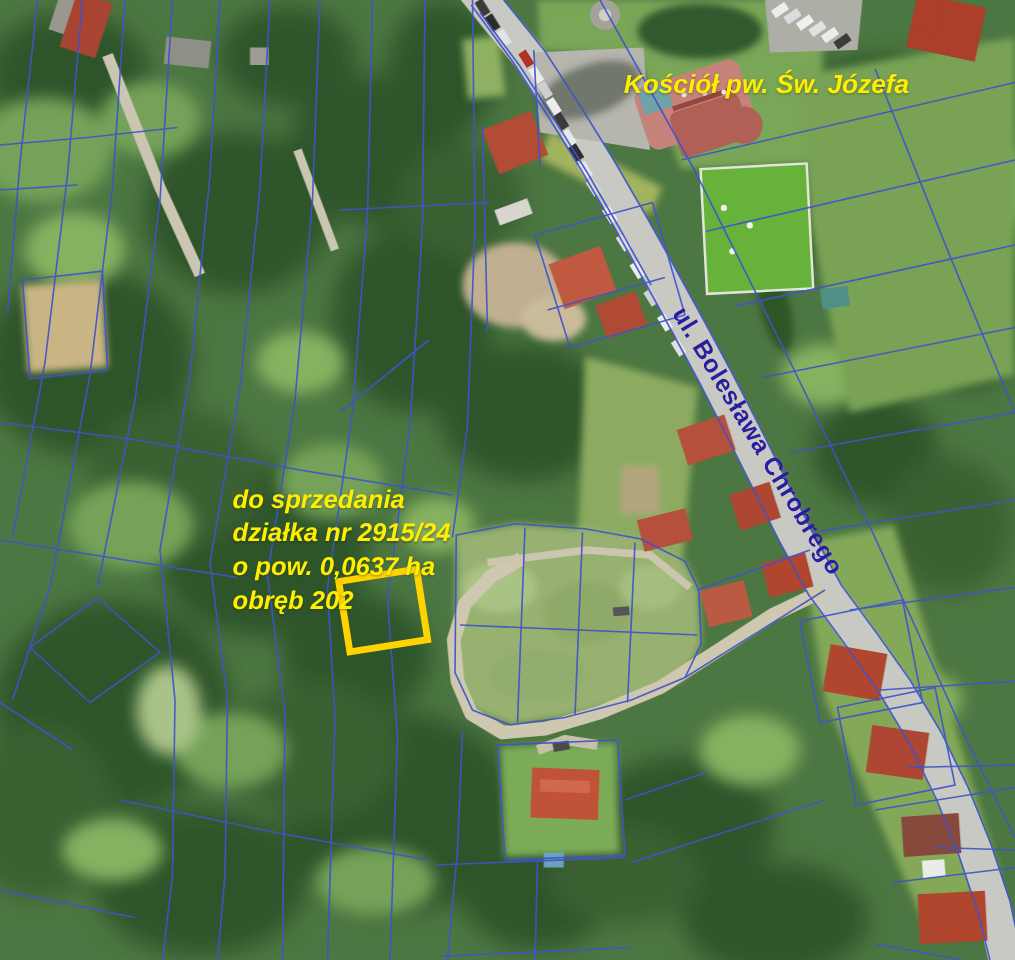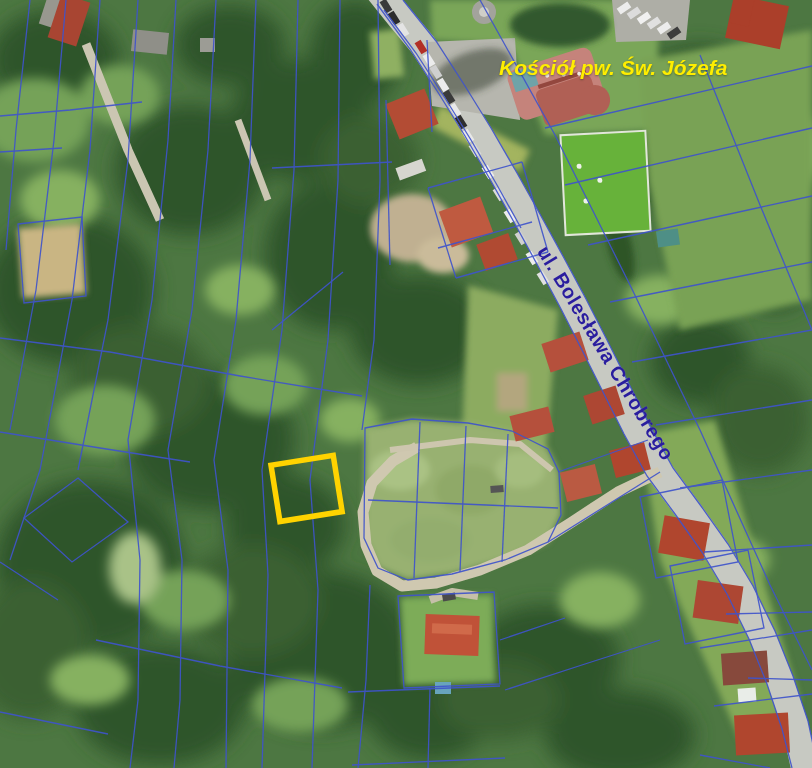--- a/index.html
+++ b/index.html
@@ -271,16 +271,22 @@
         <path d="M700,755 L770,768"></path>
     </g>
 
     <rect x="275" y="460" width="63" height="57" fill="none" stroke="#ffd300" stroke-width="5.5" transform="rotate(-9 306 488)"></rect>
   </svg>
 
   <div class="lbl lbl-church">
     <div>Kościół pw. Św. Józefa</div>
   </div>
 
+  <div class="lbl lbl-sale">
+    <div>do sprzedania</div>
+    <div>działka nr 2915/24</div>
+    <div>o pow. 0,0637 ha</div>
+    <div>obręb 202</div>
+  </div>
 
   <div class="lbl lbl-street">ul. Bolesława Chrobrego</div>
 
 </div>
 
 </body></html>

